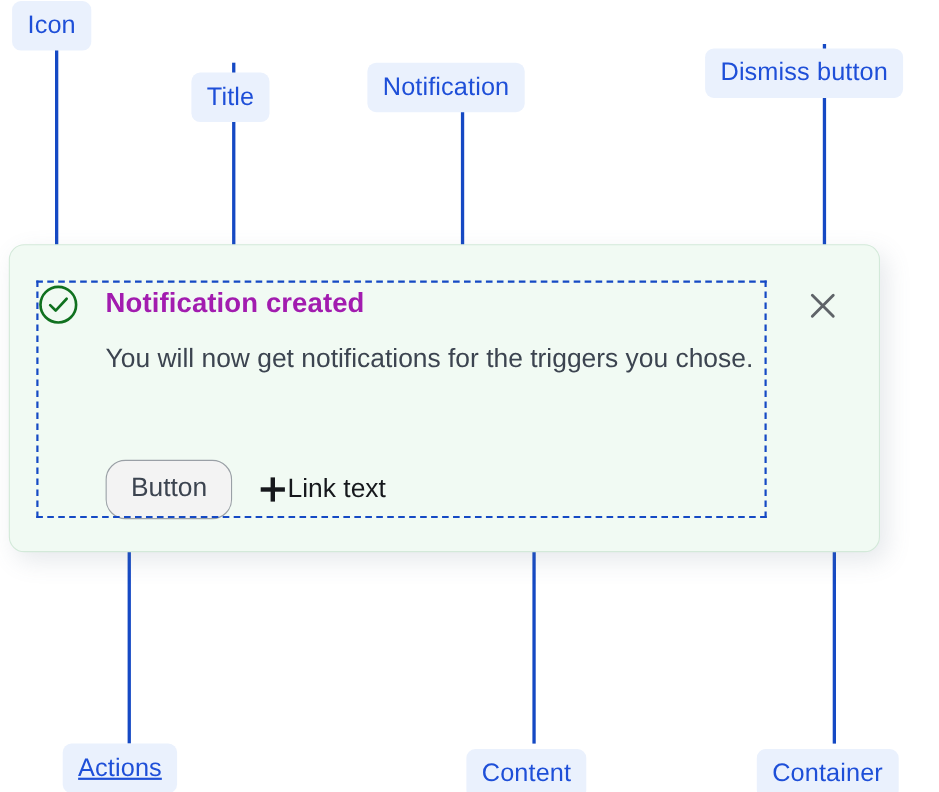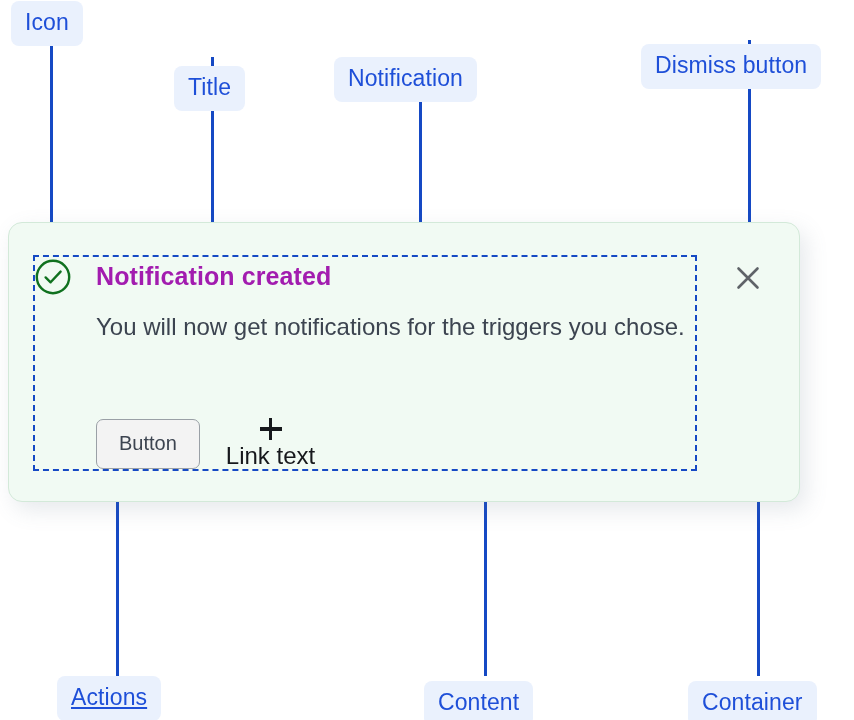--- a/index.html
+++ b/index.html
@@ -106,36 +106,35 @@
     position: absolute;
     left: 96px;
     top: 418px;
     display: flex;
     align-items: center;
     gap: 26px;
   }
   .btn {
     background: #f3f3f3;
     border: 1px solid #9aa0a6;
-    border-radius: 7px;
+    border-radius: 18px;
     color: #3c4450;
     font-family: "Liberation Sans", sans-serif;
-    font-size: 20px;
+    font-size: 24px;
     line-height: 1;
     padding: 13px 22px 15px 22px;
     cursor: pointer;
   }
   .link-action {
     display: flex;
     align-items: center;
     gap: 2px;
     color: #16181c;
     font-size: 24px;
     cursor: pointer;
-    flex-direction: column;
   }
   .plus-icon {
     display: inline-block;
     width: 22px;
     height: 22px;
     position: relative;
   }
   .plus-icon::before,
   .plus-icon::after {
     content: "";

